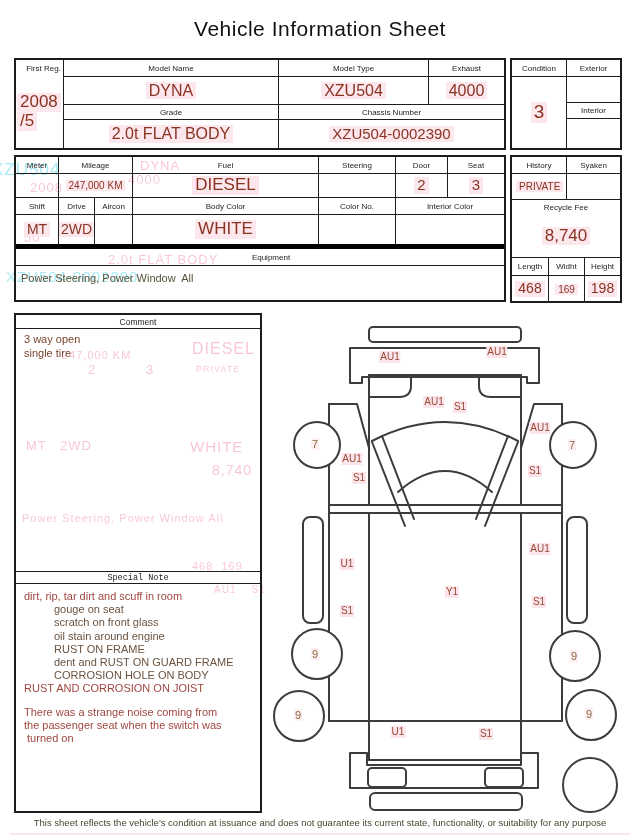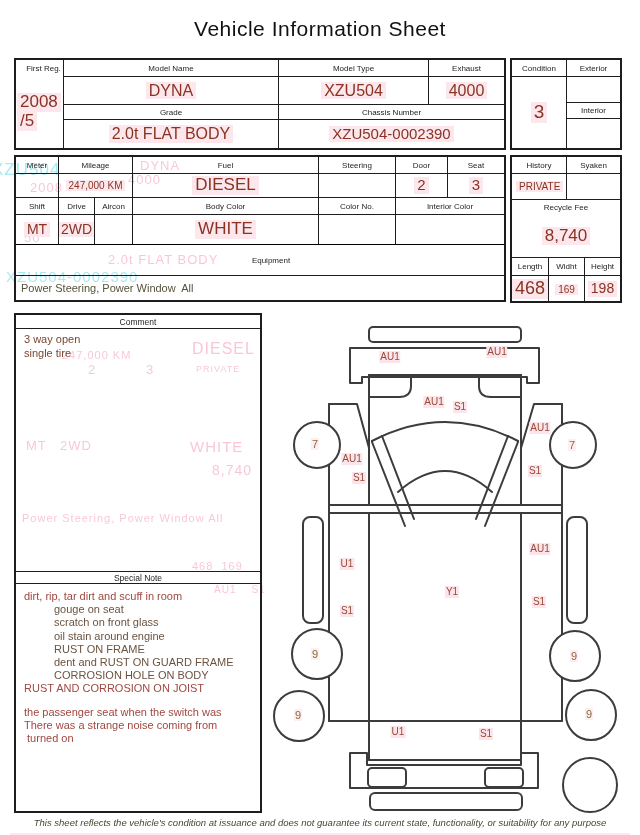--- a/index.html
+++ b/index.html
@@ -25,21 +25,21 @@
   .comment-text{color:#7a4630;font-size:11px;line-height:13.5px;}
   
   .dlabel{position:absolute;transform:translate(-50%,-50%);font-size:10px;color:#9a4a36;
           background:#fbe4ea;padding:0 1px;line-height:12px;white-space:pre;}
   .wlabel{position:absolute;transform:translate(-50%,-50%);font-size:11px;color:#8c6a3f;
           background:#fdeef2;padding:0 1px;line-height:12px;}
   
   .ghost{position:absolute;white-space:pre;letter-spacing:1px;pointer-events:none;}
   .gpink{color:#f49ab5;opacity:.55;}
   .gcyan{color:#6fdbea;opacity:.6;}
-  .footer{left:0;top:817px;width:640px;text-align:center;font-size:9.5px;color:#474732;font-style:italic;}
+  .footer{left:0;top:817px;width:640px;text-align:center;font-size:9.5px;color:#474732;}
   .footerline{left:10px;top:833px;width:620px;height:2px;background:#f6c9d6;opacity:.45;}
 </style>
 </head>
 <body>
 
 <div class="sheet">
 
   <div>
     <div class="ghost gcyan abs" style="left:-8px;top:160px;font-size:17px;">XZU504</div>
     <div class="ghost gpink abs" style="left:30px;top:180px;font-size:13px;">2008</div>
@@ -195,21 +195,21 @@
       <div class="cell bl bt">
           <span class="val hl" style="font-size:17px;">WHITE</span>
         </div>
       <div class="cell bl bt">
           <span class="val"></span>
         </div>
       <div class="cell bl bt">
           <span class="val"></span>
         </div>
     </div>
-    <div class="cell" style="height:32px;border-top:1px solid #000000;border-bottom:1px solid #1d1d1d;padding-left:22px;">
+    <div class="cell" style="height:22px;border-top:5px solid #000000;border-bottom:1px solid #1d1d1d;padding-left:22px;">
         <span class="hdr">Equipment</span>
       </div>
     <div style="height:40px;padding:2px 0 0 5px;"><span style="font-size:11px;color:#565238;">Power Steering, Power Window&nbsp; All</span></div>
   </div>
 
   <div class="abs box" style="left:510px;top:155px;width:112px;height:148px;">
     <div class="grid" style="grid-template-columns:54px 54px;grid-template-rows:16px 26px;">
       <div class="cell">
           <span class="hdr">History</span>
         </div>
@@ -233,54 +233,54 @@
       <div class="cell">
           <span class="hdr">Length</span>
         </div>
       <div class="cell bl">
           <span class="hdr">Widht</span>
         </div>
       <div class="cell bl">
           <span class="hdr">Height</span>
         </div>
       <div class="cell bt">
-          <span class="val hl" style="font-size:18px;">468</span>
+          <span class="val hl" style="font-size:14px;">468</span>
         </div>
       <div class="cell bl bt">
           <span class="val hl" style="font-size:10px;">169</span>
         </div>
       <div class="cell bl bt">
           <span class="val hl" style="font-size:14px;">198</span>
         </div>
     </div>
   </div>
 
   <div class="abs box" style="left:14px;top:313px;width:248px;height:500px;">
     <div class="bandhdr" style="height:14px;border-bottom:1px solid #1d1d1d;">
         <span>Comment</span>
       </div>
     <div style="height:238px;padding:4px 0 0 8px;">
       <div class="comment-text">3 way open</div>
       <div class="comment-text">single tire</div>
     </div>
-    <div class="bandhdr" style="height:13px;border-top:1px solid #1d1d1d;border-bottom:1px solid #1d1d1d;">
+    <div class="bandhdr" style="height:13px;border-top:1px solid #1d1d1d;border-bottom:1px solid #1d1d1d;font-family:Liberation Mono, monospace;">
         <span>Special Note</span>
       </div>
     <div style="padding:6px 0 0 8px;" class="notes">
       <div class="rednote">dirt, rip, tar dirt and scuff in room</div>
       <div class="olive">gouge on seat</div>
       <div class="olive">scratch on front glass</div>
       <div class="olive">oil stain around engine</div>
       <div class="olive">RUST ON FRAME</div>
       <div class="olive">dent and RUST ON GUARD FRAME</div>
       <div class="olive">CORROSION HOLE ON BODY</div>
       <div class="rednote">RUST AND CORROSION ON JOIST</div>
       <div style="height:10px;"></div>
+      <div class="rednote">There was a strange noise coming from</div>
       <div class="rednote">the passenger seat when the switch was</div>
-      <div class="rednote">There was a strange noise coming from</div>
       <div class="rednote">&nbsp;turned on</div>
     </div>
   </div>
 
   <svg class="abs" style="left:270px;top:315px;" width="370" height="500" viewBox="270 315 370 500">
     <g fill="none" stroke="#3c3c3c" stroke-width="2" stroke-linejoin="round" stroke-linecap="round">
 
       <rect x="369" y="327" width="152" height="15" rx="4"></rect>
 
       <path d="M350,348 H539 V383 H527 V377 H362 V383 H350 Z"></path>

